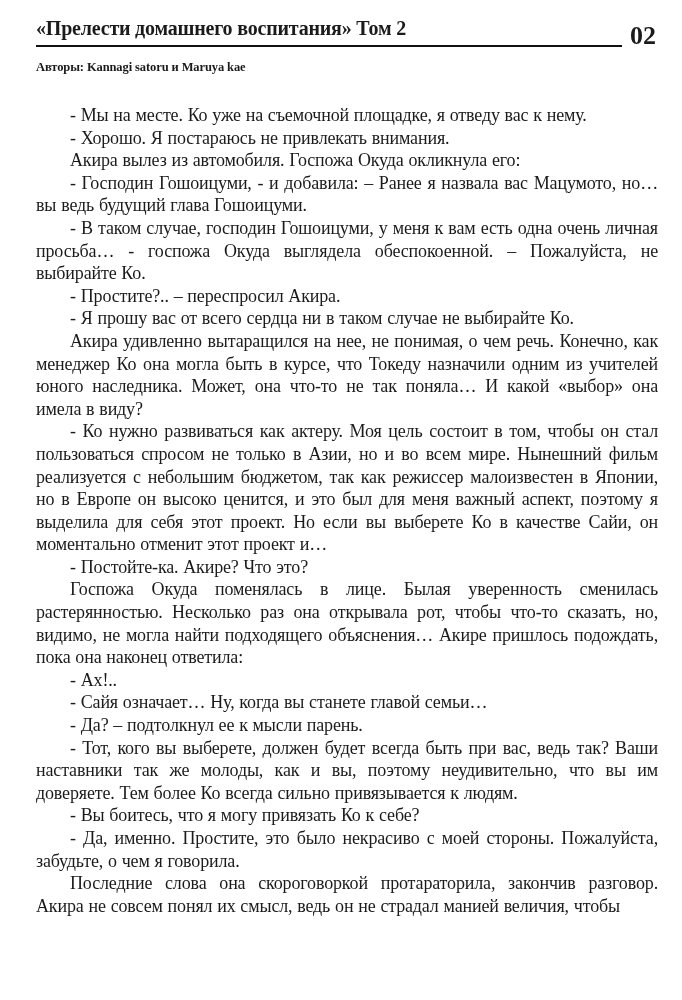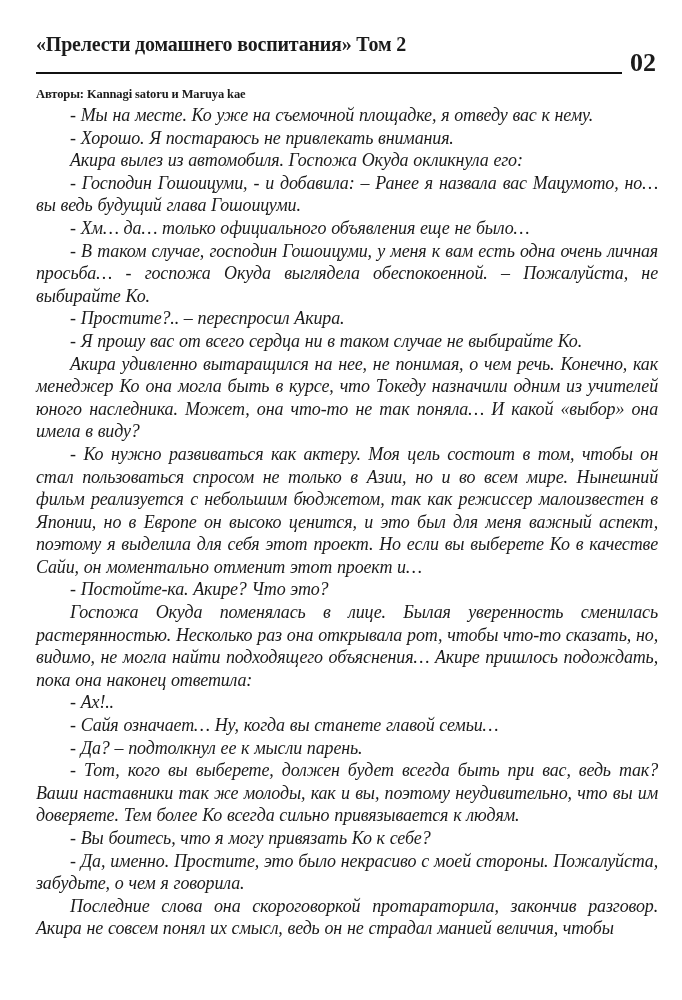--- a/index.html
+++ b/index.html
@@ -23,22 +23,21 @@
     left: 36px;
     right: 26px;
   }
   .header-row {
     display: flex;
     align-items: flex-end;
   }
   .title-wrap {
     flex: 1 1 auto;
     border-bottom: 2.5px solid #111111;
-    padding-bottom: 17px;
-    margin-top: 16px;
+    padding-bottom: 6px;
   }
   .doc-title {
     font-size: 20px;
     font-weight: bold;
     letter-spacing: -0.2px;
     white-space: nowrap;
     line-height: 21px;
   }
   .page-number {
     flex: 0 0 auto;
@@ -52,21 +51,20 @@
     font-weight: bold;
     margin-top: 13px;
     letter-spacing: -0.1px;
   }
   
   .text-body {
     position: absolute;
     top: 104px;
     left: 36px;
     right: 24px;
-    font-style: italic;
   }
   .text-body p {
     margin: 0;
     text-indent: 34px;
     text-align: justify;
     font-size: 18px;
     line-height: 22.6px;
     letter-spacing: -0.15px;
     word-spacing: 0.5px;
   }
@@ -84,21 +82,20 @@
       <div class="page-number">02</div>
     </div>
     <div class="authors">Авторы: Kannagi satoru и Maruya kae</div>
   </div>
 
   <div class="text-body">
     <p>- Мы на месте. Ко уже на съемочной площадке, я отведу вас к нему.</p>
     <p>- Хорошо. Я постараюсь не привлекать внимания.</p>
     <p>Акира вылез из автомобиля. Госпожа Окуда окликнула его:</p>
     <p>- Господин Гошоицуми, - и добавила: – Ранее я назвала вас Мацумото, но… вы ведь будущий глава Гошоицуми.</p>
-    <p>- Хм… да… только официального объявления еще не было…</p>
     <p>- В таком случае, господин Гошоицуми, у меня к вам есть одна очень личная просьба… - госпожа Окуда выглядела обеспокоенной. – Пожалуйста, не выбирайте Ко.</p>
     <p>- Простите?.. – переспросил Акира.</p>
     <p>- Я прошу вас от всего сердца ни в таком случае не выбирайте Ко.</p>
     <p>Акира удивленно вытаращился на нее, не понимая, о чем речь. Конечно, как менеджер Ко она могла быть в курсе, что Токеду назначили одним из учителей юного наследника. Может, она что-то не так поняла… И какой «выбор» она имела в виду?</p>
     <p>- Ко нужно развиваться как актеру. Моя цель состоит в том, чтобы он стал пользоваться спросом не только в Азии, но и во всем мире. Нынешний фильм реализуется с небольшим бюджетом, так как режиссер малоизвестен в Японии, но в Европе он высоко ценится, и это был для меня важный аспект, поэтому я выделила для себя этот проект. Но если вы выберете Ко в качестве Сайи, он моментально отменит этот проект и…</p>
     <p>- Постойте-ка. Акире? Что это?</p>
     <p>Госпожа Окуда поменялась в лице. Былая уверенность сменилась растерянностью. Несколько раз она открывала рот, чтобы что-то сказать, но, видимо, не могла найти подходящего объяснения… Акире пришлось подождать, пока она наконец ответила:</p>
     <p>- Ах!..</p>
     <p>- Сайя означает… Ну, когда вы станете главой семьи…</p>
     <p>- Да? – подтолкнул ее к мысли парень.</p>

